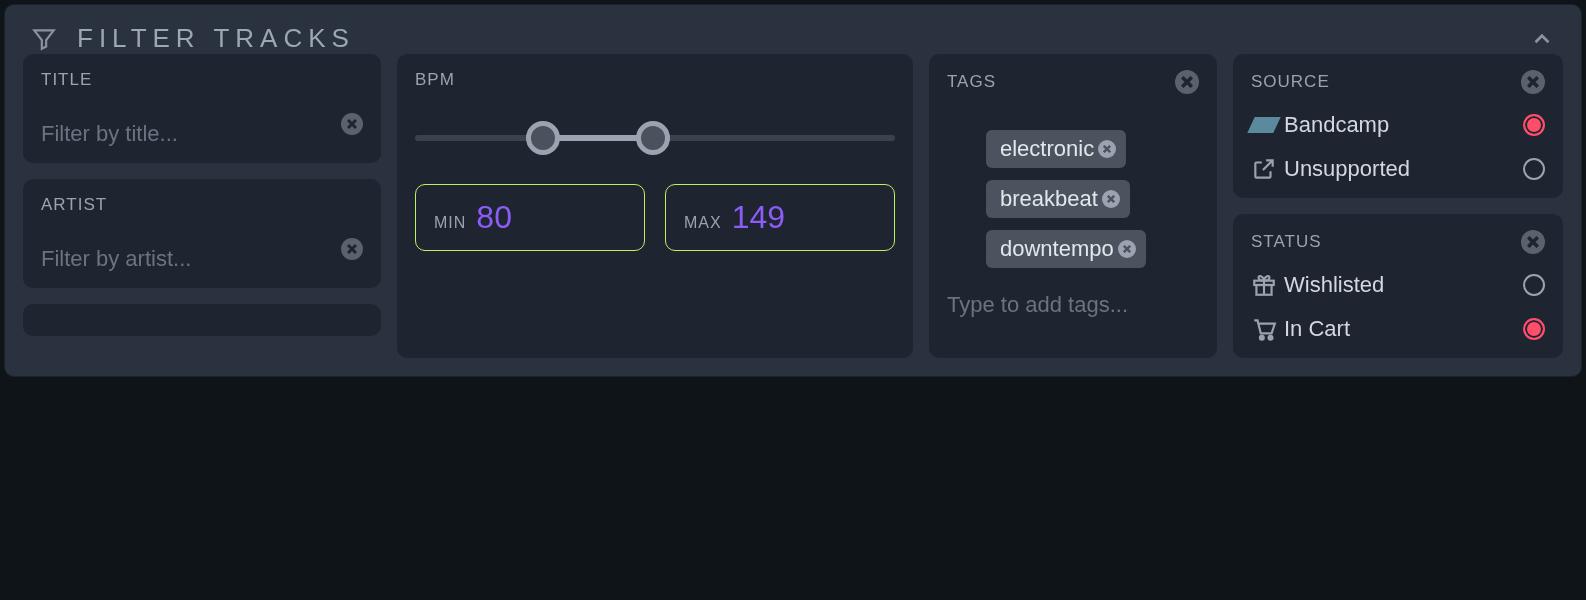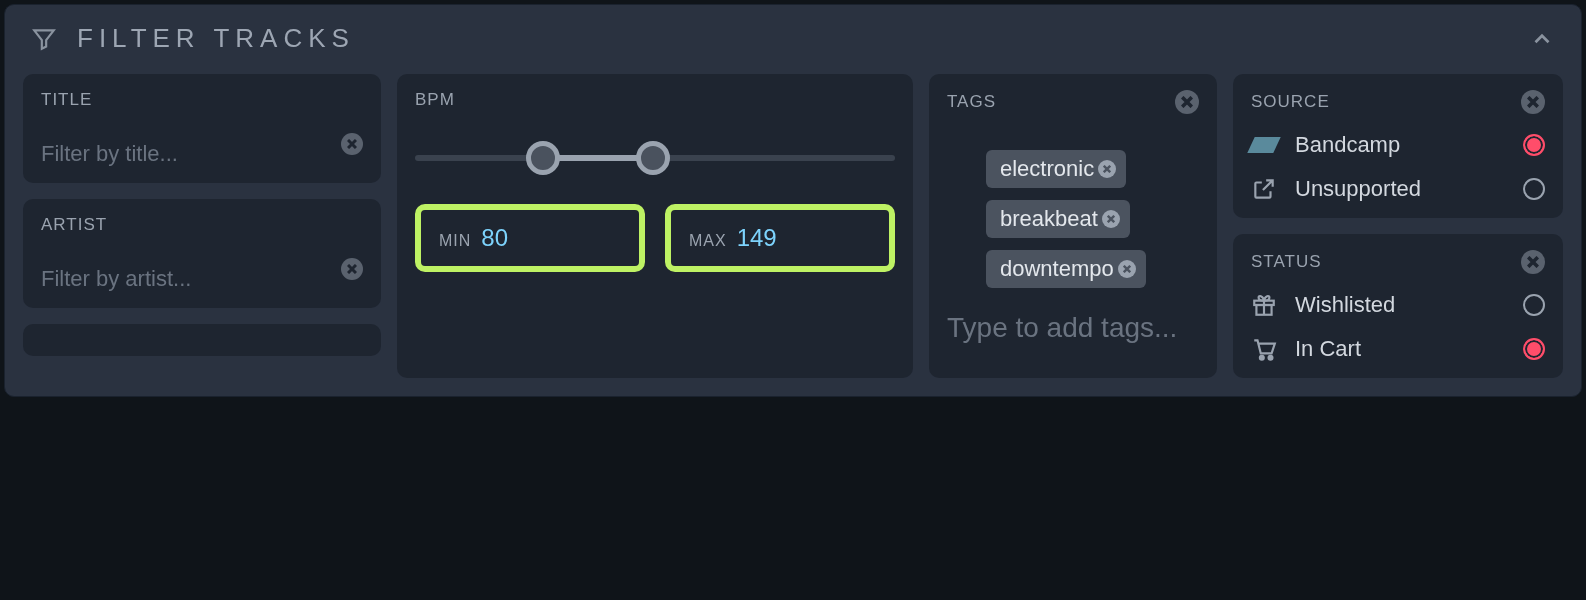--- a/index.html
+++ b/index.html
@@ -9,21 +9,20 @@
     background: #2a3240;
     border: 1px solid #1a222e;
     border-radius: 10px;
     padding: 18px;
     width: 100%;
   }
   .panel-header {
     display: flex;
     align-items: center;
     justify-content: space-between;
-    margin-bottom: 20px;
     padding: 0 8px;
   }
   .panel-title-group {
     display: flex;
     align-items: center;
     gap: 20px;
   }
   .panel-title {
     color: #9da6b3;
     font-size: 26px;
@@ -90,53 +89,53 @@
     position: absolute; top: 50%; height: 6px; background: #9aa3af;
     border-radius: 3px; transform: translateY(-50%);
   }
   .slider-thumb {
     position: absolute; top: 50%; width: 34px; height: 34px;
     border-radius: 50%; background: #4a525e; border: 5px solid #9aa3af;
     transform: translate(-50%, -50%); cursor: pointer;
   }
   .bpm-inputs { display: flex; justify-content: space-between; margin-top: 28px; gap: 20px; }
   .bpm-box {
-    border: 6px solid #bef264; border-radius: 10px; padding: 14px 18px;
+    border: 1px solid #bef264; border-radius: 10px; padding: 14px 18px;
     display: flex; align-items: baseline; gap: 10px; width: 230px;
   }
   .bpm-box .lbl { color: #9aa3af; font-size: 16px; letter-spacing: 1px; }
   .bpm-box .val {
     background: transparent; border: none; outline: none;
-    color: #7dd3fc; font-size: 24px; width: 80px;
+    color: #8b5cf6; font-size: 32px; width: 80px;
   }
 
   
   .tags-row { display: flex; flex-wrap: wrap; gap: 12px; margin-top: 36px; padding-left: 39px; }
   .tag {
     background: #4b535f; color: #e3e7ec; font-size: 22px;
     padding: 6px 10px 6px 14px; border-radius: 6px;
     display: flex; align-items: center; gap: 4px;
   }
   .tag-x {
     width: 18px; height: 18px; border-radius: 50%; background: #9aa3af;
     display: flex; align-items: center; justify-content: center; cursor: pointer;
   }
   .tag-x svg { width: 8px; height: 8px; stroke: #4b535f; stroke-width: 3; }
   .tag-input {
     background: transparent; border: none; outline: none;
-    color: #d3d8df; font-size: 28px; width: 100%; margin-top: 24px;
+    color: #d3d8df; font-size: 22px; width: 100%; margin-top: 24px;
   }
   .tag-input::placeholder { color: #6a7380; }
 
   
   .opt-row {
     display: flex; align-items: center; justify-content: space-between;
     margin-top: 18px; cursor: pointer;
   }
-  .opt-left { display: flex; align-items: center; gap: 18px; }
+  .opt-left { display: flex; align-items: center; gap: 7px; }
   .opt-label { color: #d3d8df; font-size: 22px; }
   .opt-icon { width: 26px; height: 26px; display:flex; align-items:center; justify-content:center; }
   .radio {
     width: 22px; height: 22px; border-radius: 50%;
     border: 2.5px solid #9aa3af; flex-shrink: 0;
   }
   .radio.on { background: #ff4d6a; border-color: #ff4d6a; box-shadow: inset 0 0 0 2px #1e2530; }
   .bandcamp-shape {
     width: 26px; height: 16px; background: #5a8a9c;
     transform: skewX(-25deg);

